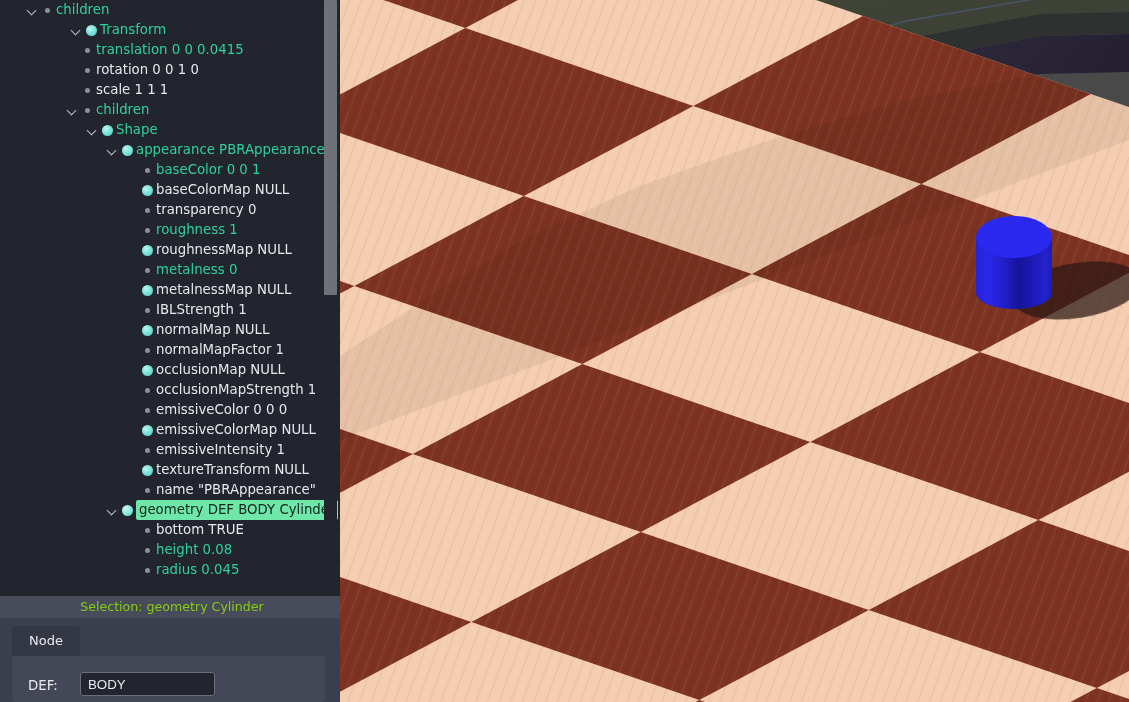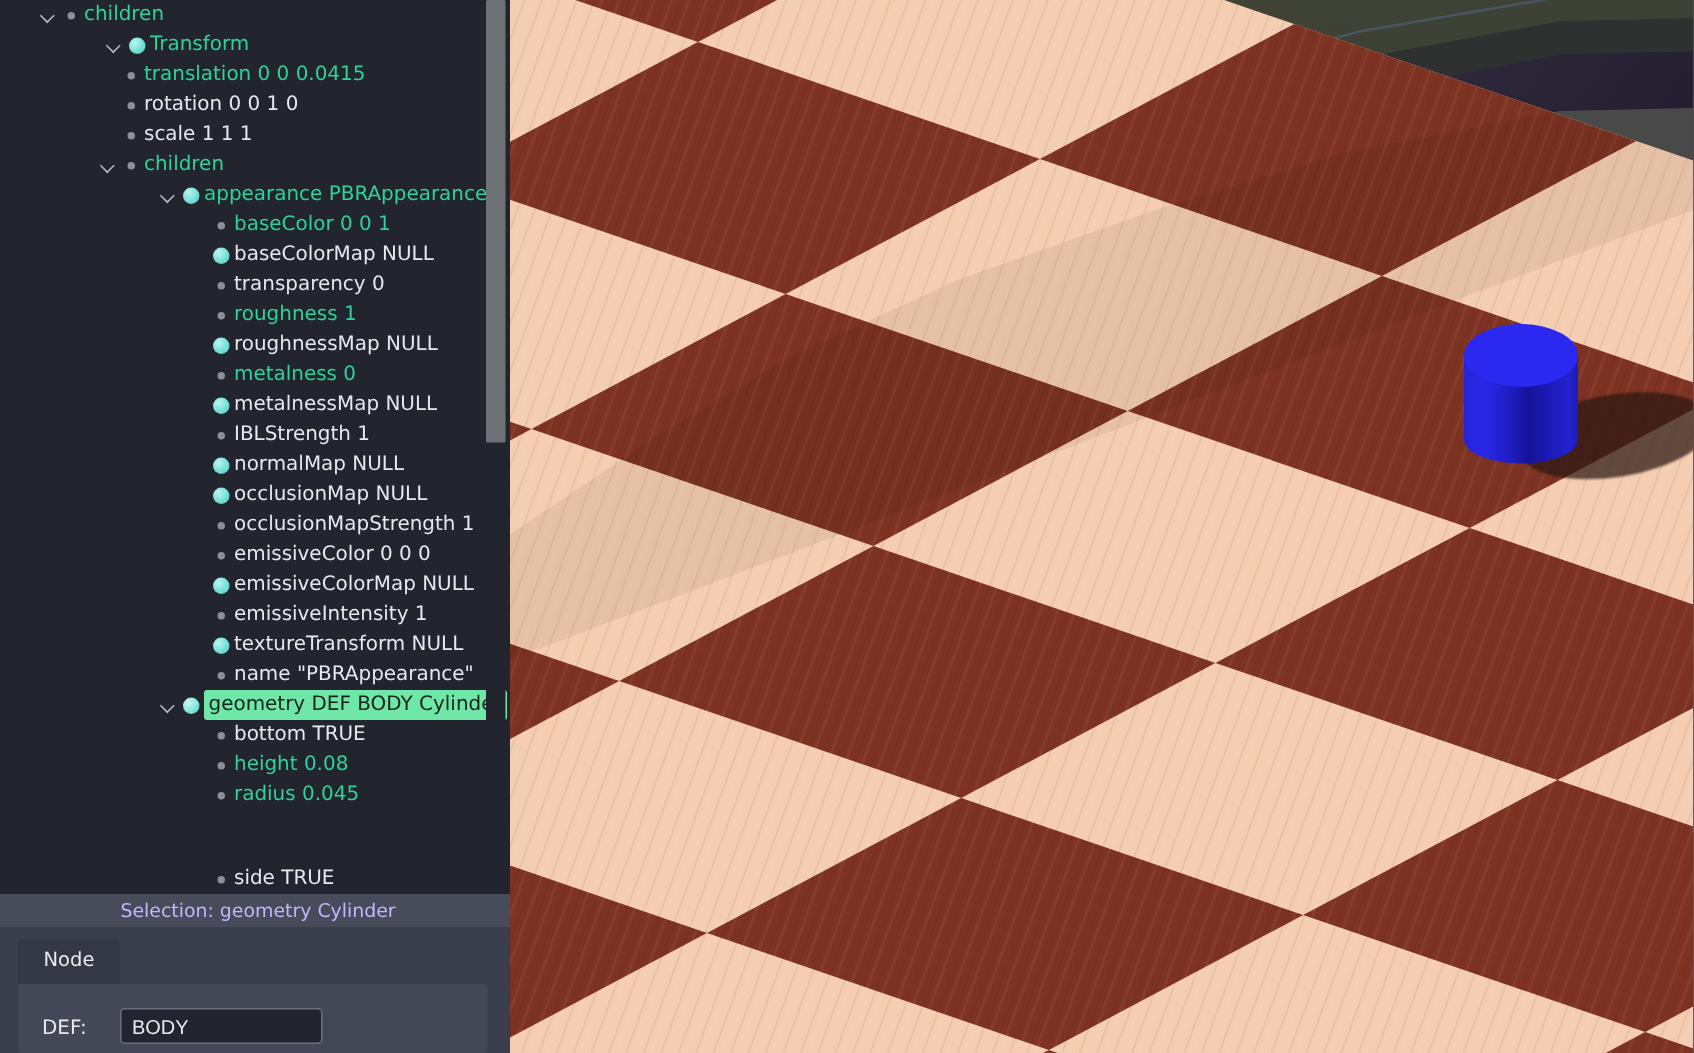--- a/index.html
+++ b/index.html
@@ -101,21 +101,21 @@
     width: 13px; height: 295px;
     background: #6e7175;
     border-radius: 1px;
   }
 
   
   #selection-bar {
     position: absolute; left: 0; top: 596px;
     width: 344px; height: 22px;
     background: #474b5a;
-    color: #c4b5fd;
+    color: #84cc16;
     font-size: 12.6px;
     line-height: 22px;
     text-align: center;
   }
 
   
   #editor-pane {
     position: absolute; left: 0; top: 618px;
     width: 340px; height: 84px;
     background: #3b3f4d;
@@ -233,20 +233,25 @@
           <div class="tree-row" style="padding-left: 64px;">
             <span class="tw-expander"></span>
             <span class="tw-bullet field"></span>
             <span class="tw-label c-white">scale 1 1 1</span>
           </div>
           <div class="tree-row" style="padding-left: 64px;">
             <span class="tw-expander open"></span>
             <span class="tw-bullet field"></span>
             <span class="tw-label c-green">children</span>
           </div>
+          <div class="tree-row" style="padding-left: 84px;">
+            <span class="tw-expander open"></span>
+            <span class="tw-bullet node"></span>
+            <span class="tw-label c-green">Shape</span>
+          </div>
           <div class="tree-row" style="padding-left: 104px;">
             <span class="tw-expander open"></span>
             <span class="tw-bullet node"></span>
             <span class="tw-label c-green">appearance PBRAppearance</span>
           </div>
           <div class="tree-row" style="padding-left: 124px;">
             <span class="tw-expander"></span>
             <span class="tw-bullet field"></span>
             <span class="tw-label c-green">baseColor 0 0 1</span>
           </div>
@@ -282,20 +287,25 @@
           </div>
           <div class="tree-row" style="padding-left: 124px;">
             <span class="tw-expander"></span>
             <span class="tw-bullet field"></span>
             <span class="tw-label c-white">IBLStrength 1</span>
           </div>
           <div class="tree-row" style="padding-left: 124px;">
             <span class="tw-expander"></span>
             <span class="tw-bullet node"></span>
             <span class="tw-label c-white">normalMap NULL</span>
+          </div>
+          <div class="tree-row" style="padding-left: 124px;">
+            <span class="tw-expander"></span>
+            <span class="tw-bullet field"></span>
+            <span class="tw-label c-white">normalMapFactor 1</span>
           </div>
           <div class="tree-row" style="padding-left: 124px;">
             <span class="tw-expander"></span>
             <span class="tw-bullet node"></span>
             <span class="tw-label c-white">occlusionMap NULL</span>
           </div>
           <div class="tree-row" style="padding-left: 124px;">
             <span class="tw-expander"></span>
             <span class="tw-bullet field"></span>
             <span class="tw-label c-white">occlusionMapStrength 1</span>

